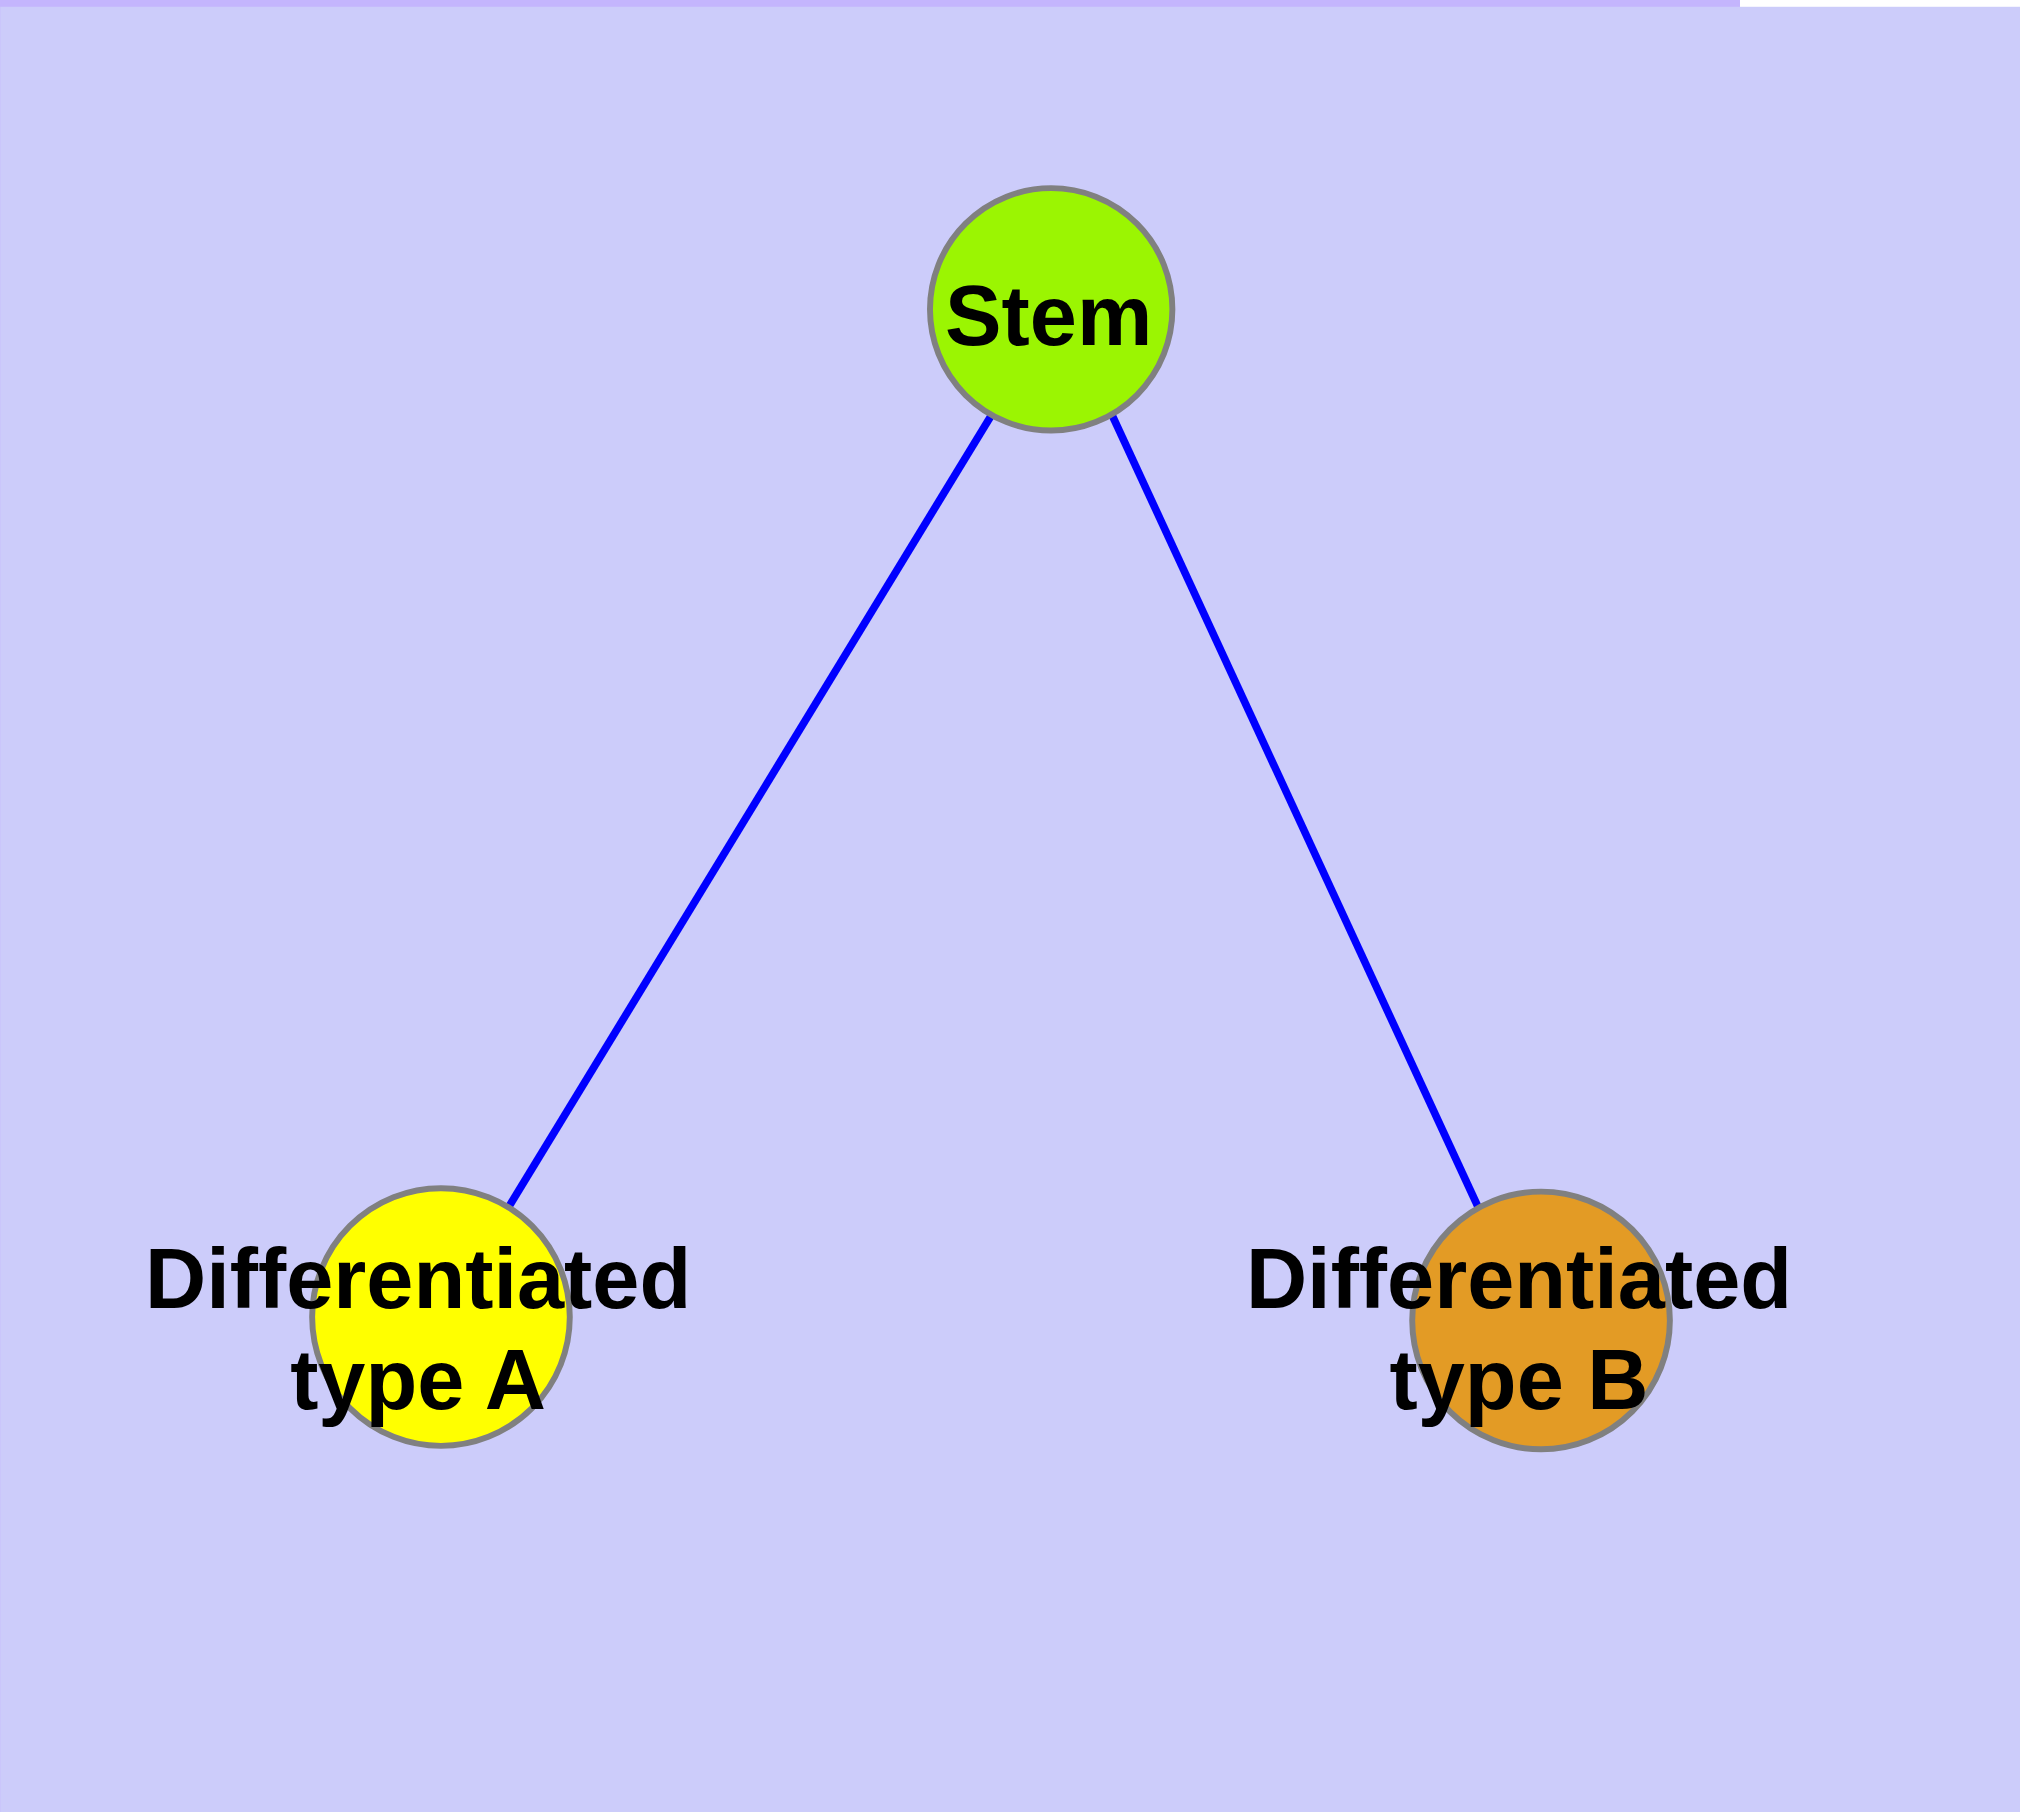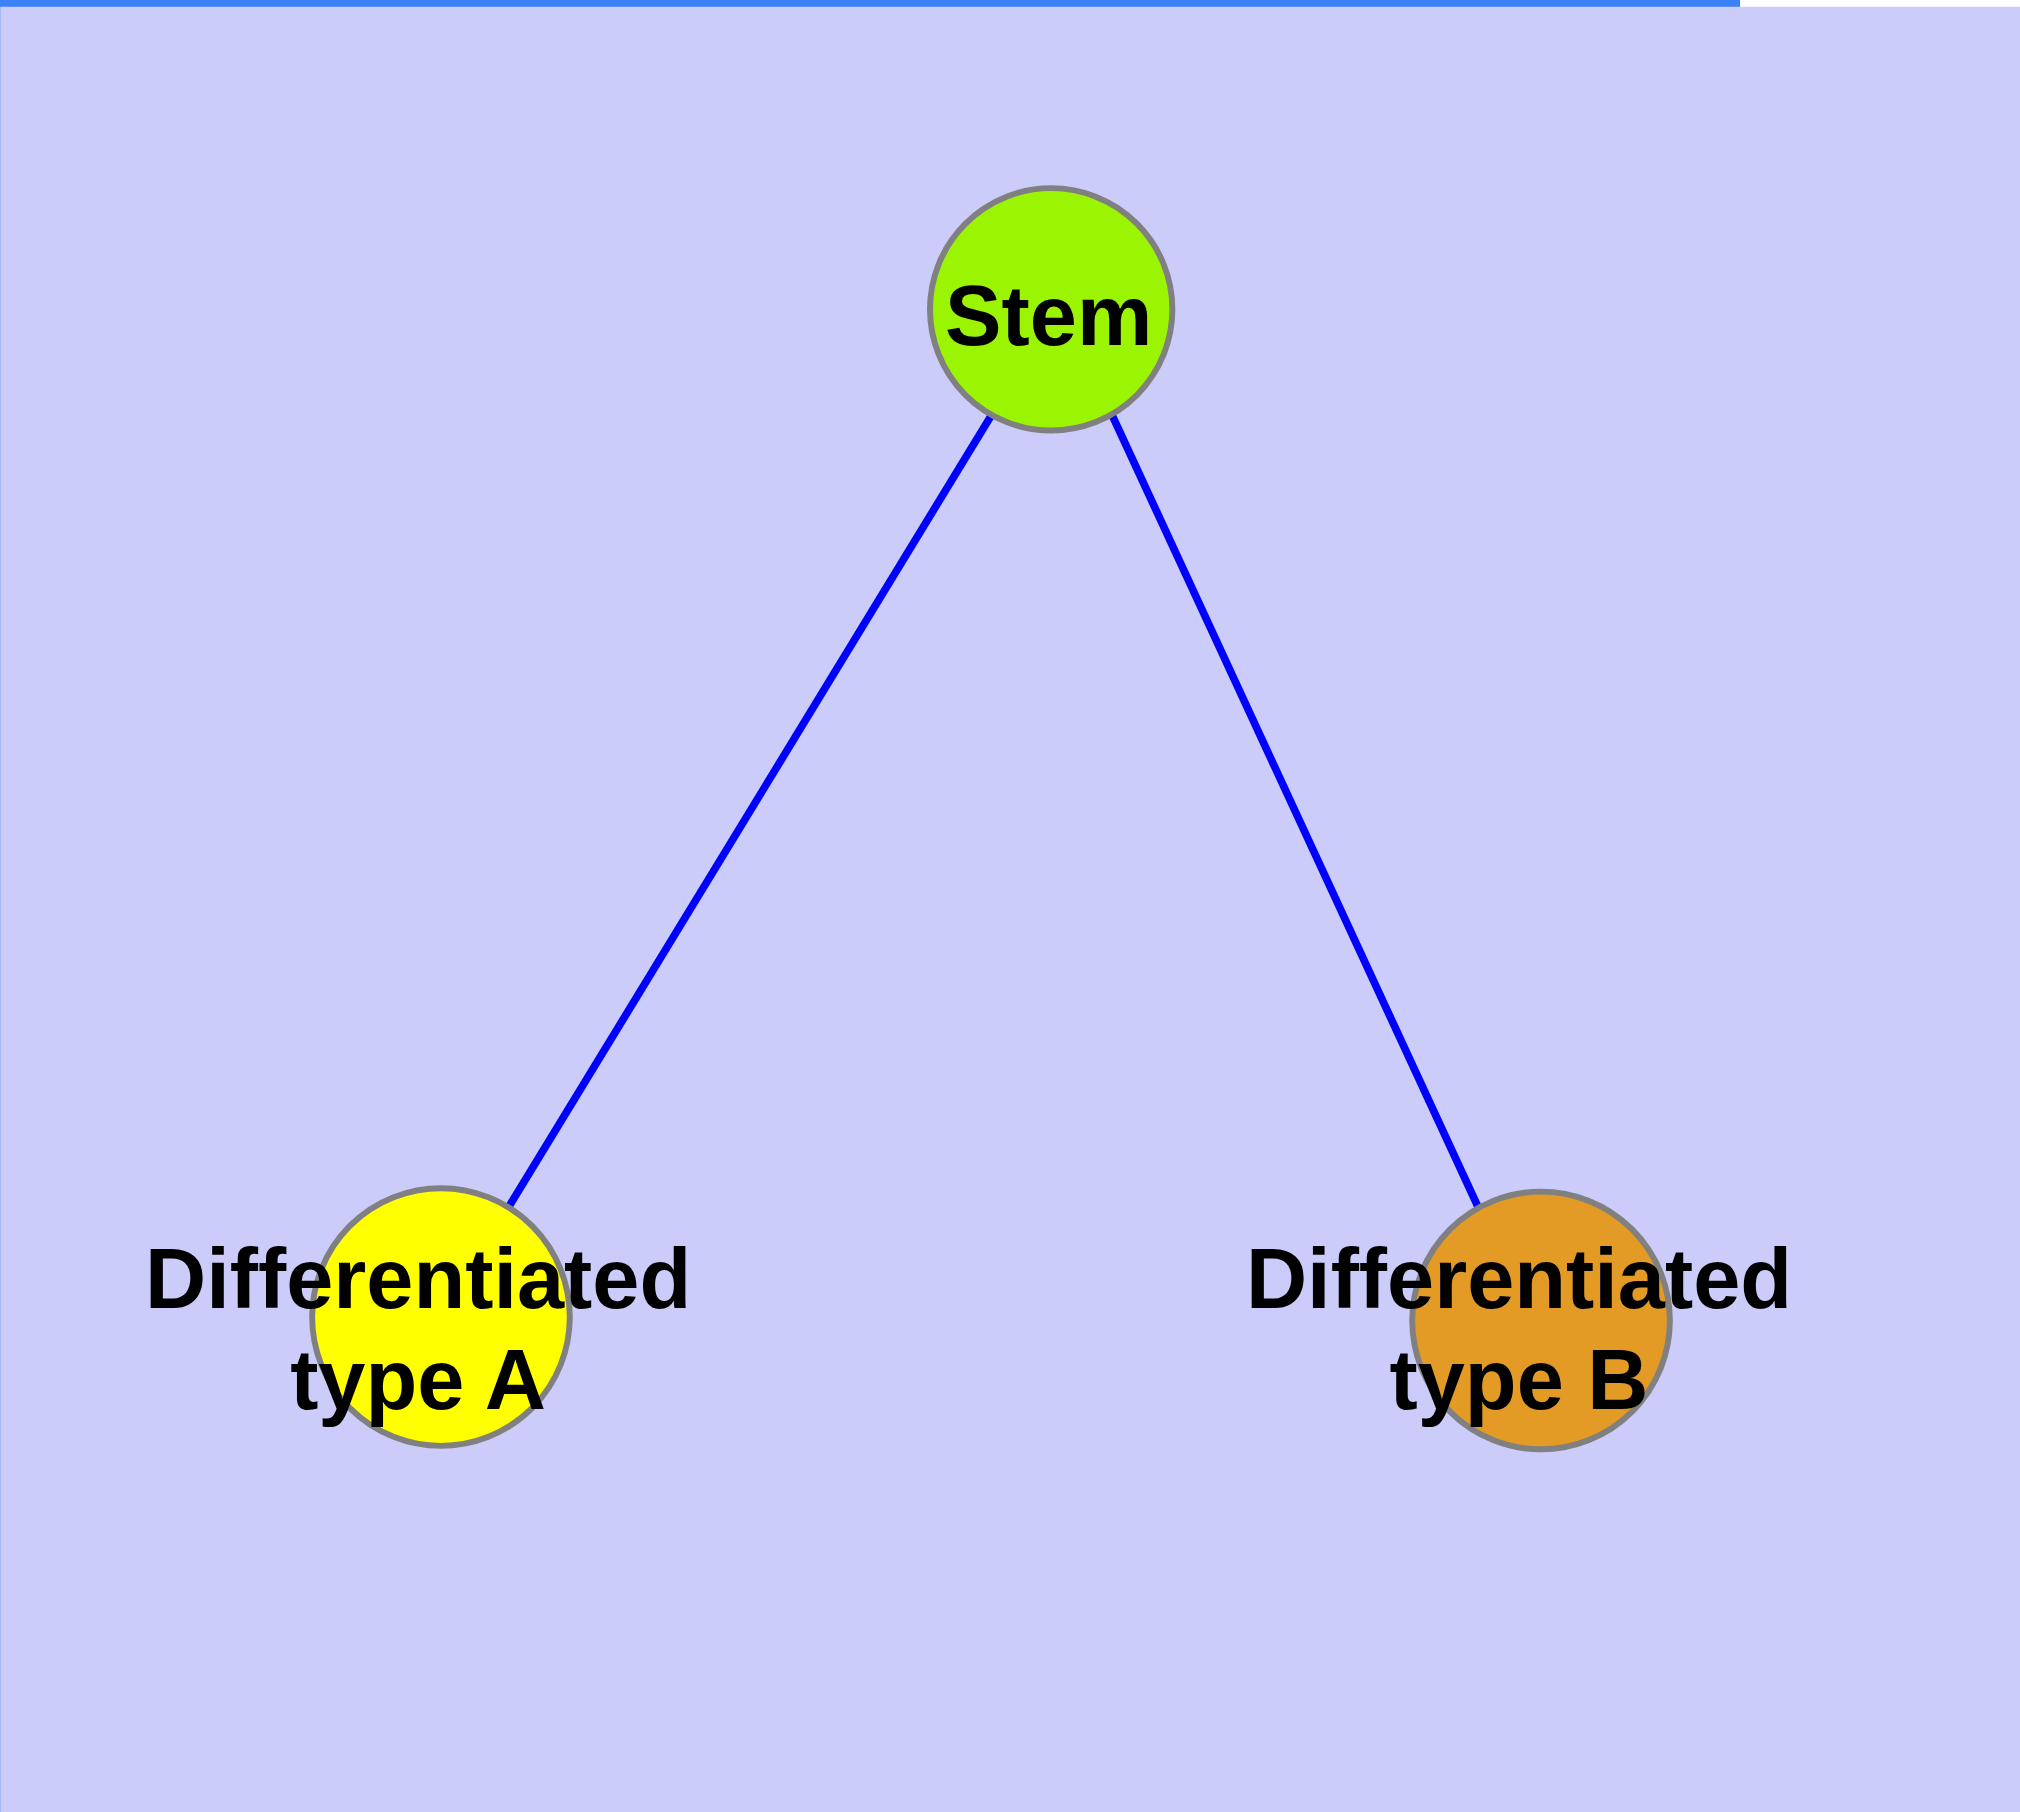--- a/index.html
+++ b/index.html
@@ -10,21 +10,21 @@
   body {
     width: 2021px;
     height: 1812px;
     overflow: hidden;
     font-family: "Liberation Sans", sans-serif;
   }
   #graph-canvas {
     position: relative;
     width: 1740px;
     height: 1812px;
-    background: #3b82f6;
+    background: #c4b5fd;
   }
   #graph-svg {
     position: absolute;
     top: 0;
     left: 0;
     width: 2021px;
     height: 1812px;
     display: block;
   }
   .node-label {

